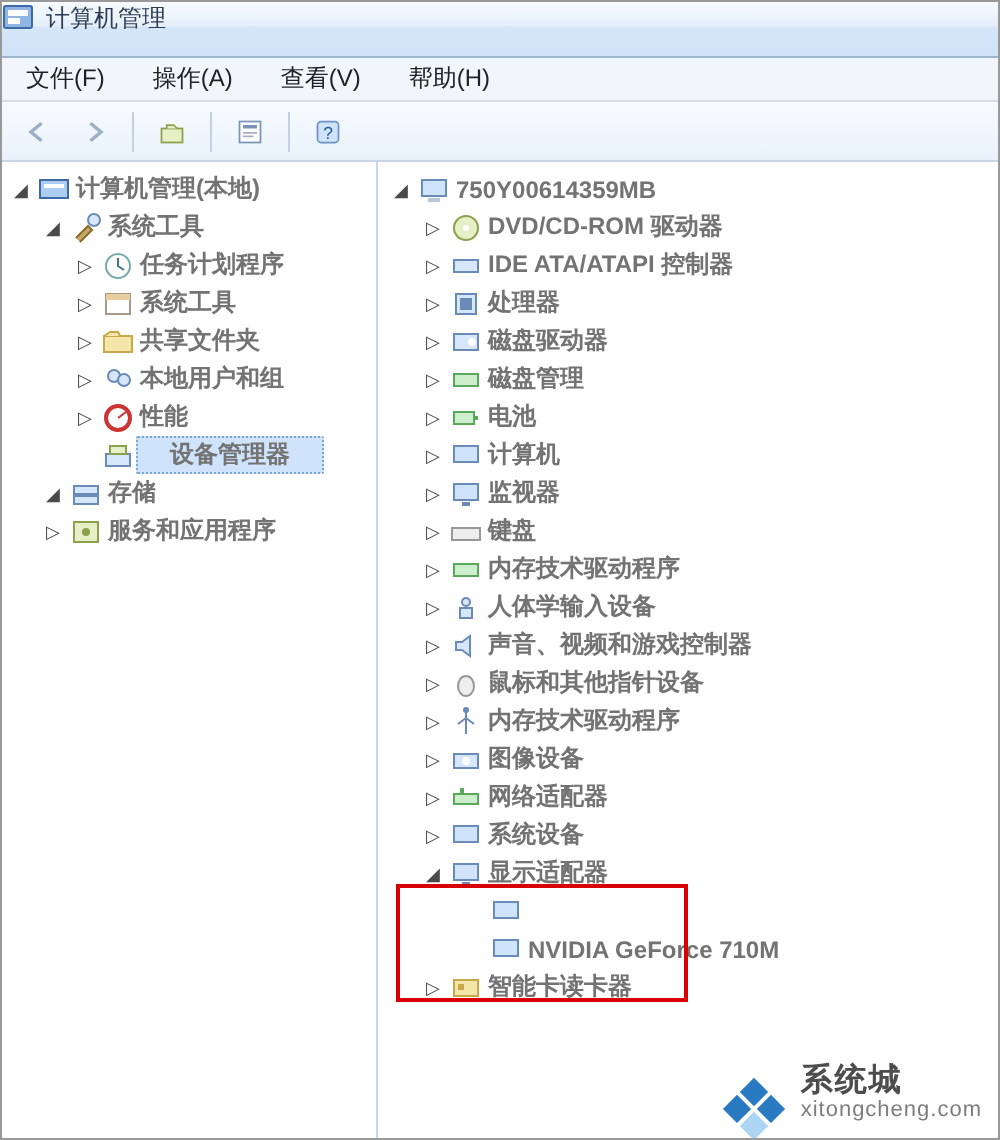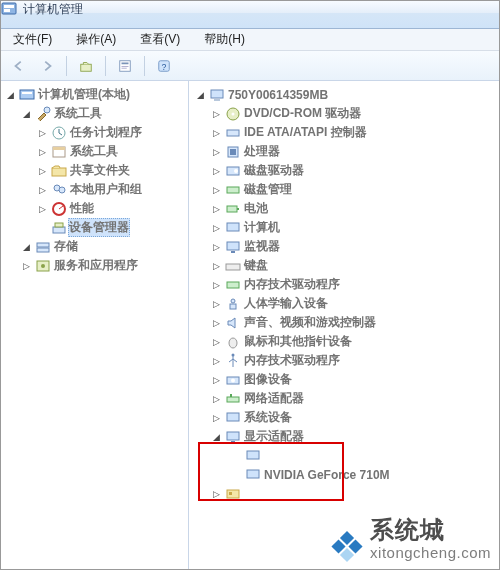--- a/index.html
+++ b/index.html
@@ -104,21 +104,21 @@
   .indent-0 { padding-left: 4px; }
   .indent-1 { padding-left: 20px; }
   .indent-2 { padding-left: 36px; }
   .d-indent-0 { padding-left: 6px; }
   .d-indent-1 { padding-left: 22px; }
   .d-indent-2 { padding-left: 42px; }
   .hl-sel {
     background: #cfe3fb;
     border: 1px dotted #7aa7d9;
     border-radius: 1px;
-    padding: 0 0;
+    padding: 0 16px;
     margin-left: -2px;
   }
   .redbox {
     position: absolute;
     border: 2px solid #d80000;
     pointer-events: none;
   }
   .watermark {
     position: absolute;
     right: 8px;
@@ -126,22 +126,22 @@
     display: flex;
     align-items: center;
     gap: 6px;
     opacity: .95;
   }
   .watermark .diamond {
     width: 10px; height: 10px; background:#1e73be; transform: rotate(45deg);
     box-shadow: 12px 0 #1e73be, 0 12px #1e73be, 12px 12px #a7d3f3;
     margin-right: 12px;
   }
-  .watermark .txt { font-size: 24px; font-weight: 600; color:#444; letter-spacing:1px; }
-  .watermark .sub { font-size: 15px; color:#777; display:block; margin-top:-2px; letter-spacing:.5px;}
+  .watermark .txt { font-size: 16px; font-weight: 600; color:#444; letter-spacing:1px; }
+  .watermark .sub { font-size: 11px; color:#777; display:block; margin-top:-2px; letter-spacing:.5px;}
 </style>
 </head>
 <body>
 
 <div class="titlebar">
   <span class="icon-sm">
     <svg viewBox="0 0 16 16">
         <rect x="1" y="2" width="14" height="11" rx="1" fill="#8fb5e3" stroke="#3c6aa8"></rect>
         <rect x="3" y="4" width="10" height="3" fill="#fff"></rect>
         <rect x="3" y="8" width="6" height="3" fill="#fff"></rect>
@@ -571,20 +571,21 @@
           </li>
           <li>
               <div class="row d-indent-1">
                 <span class="twisty">▷</span>
                 <span class="ic">
                   <svg viewBox="0 0 16 16">
                     <rect x="2" y="4" width="12" height="8" fill="#f4e6a8" stroke="#c9a84a"></rect>
                     <rect x="4" y="6" width="3" height="3" fill="#c9a84a"></rect>
                   </svg>
                 </span>
+                <span class="lbl">智能卡读卡器</span>
               </div>
             </li>
         </ul>
       </li>
     </ul>
 
     <div class="redbox" style="top:361px;left:9px;width:146px;height:59px;"></div>
   </div>
 </div>
 

